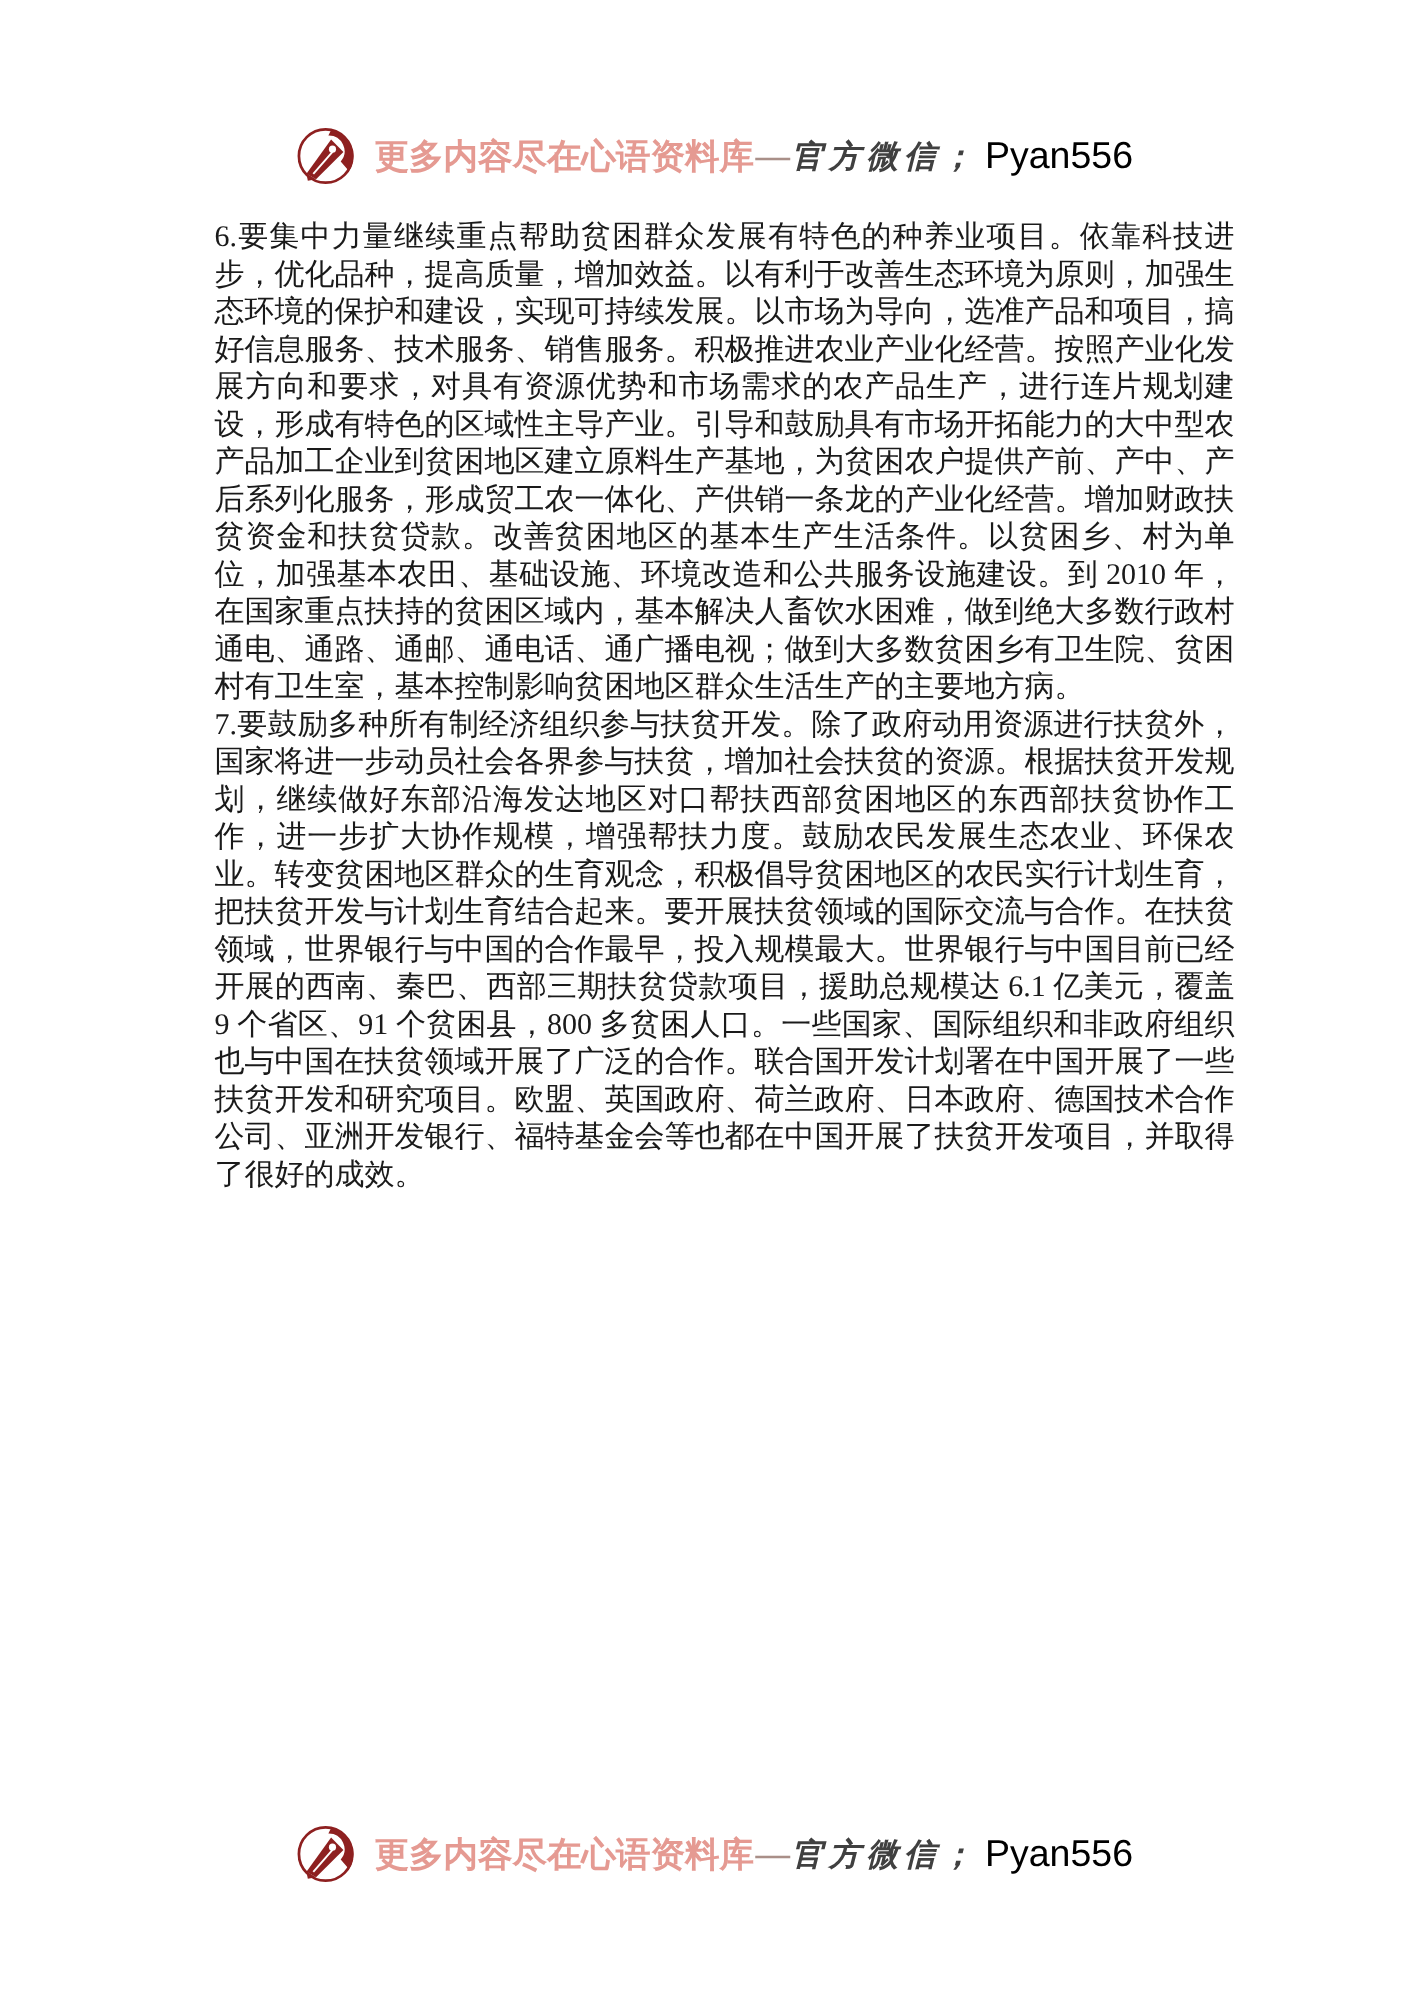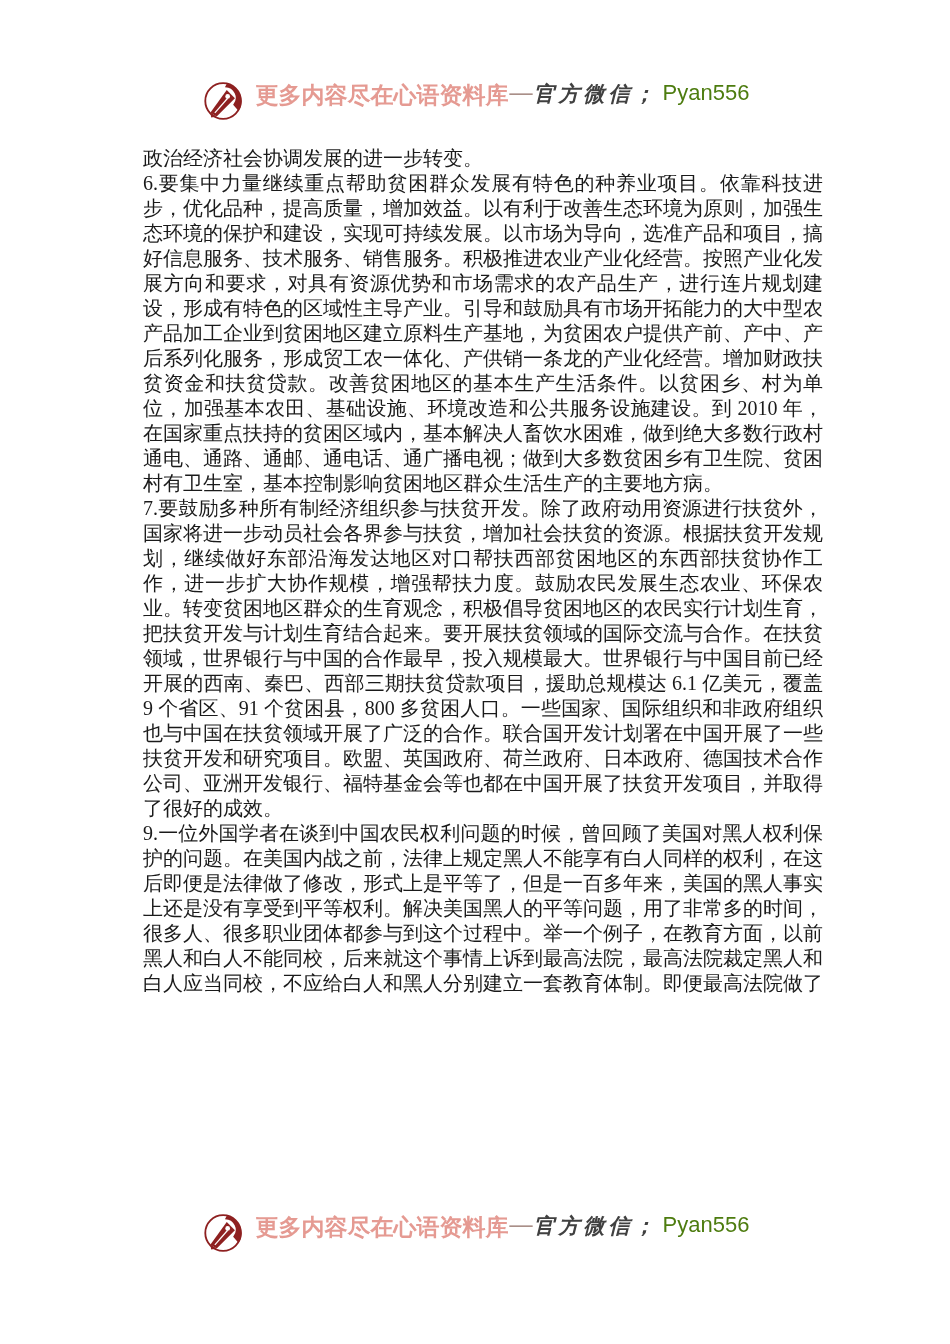--- a/index.html
+++ b/index.html
@@ -12,20 +12,21 @@
     overflow: hidden;
     font-family: "Liberation Serif", "DejaVu Serif", serif;
   }
   
   .watermark {
     position: absolute;
     left: 0;
     width: 100%;
     height: 48px;
     display: flex;
+    align-items: center;
     justify-content: center;
     white-space: nowrap;
     user-select: none;
   }
   .watermark-top { top: 80px; }
   .watermark-bottom { top: 1212px; }
   .wm-logo { display: inline-flex; margin-right: 9px; }
   .wm-banner {
     color: #e59a92;
     font-size: 23px;
@@ -40,22 +41,22 @@
   }
   .wm-label {
     color: #404040;
     font-size: 21px;
     font-weight: bold;
     font-style: italic;
     letter-spacing: 4px;
     margin-right: 4px;
   }
   .wm-id {
-    color: #4d7c0f;
-    font-size: 22px;
+    color: #000000;
+    font-size: 25px;
     font-family: "Liberation Sans", "DejaVu Sans", sans-serif;
   }
   
   .content {
     position: absolute;
     top: 146px;
     left: 143px;
     width: 680px;
     color: #1a1a1a;
     font-size: 20px;
@@ -85,24 +86,22 @@
         <line x1="28" y1="20" x2="14" y2="36" stroke="#ffffff" stroke-width="1.4"></line>
       </svg>
     </span>
     <span class="wm-banner">更多内容尽在心语资料库</span>
     <span class="wm-dash">—</span>
     <span class="wm-label">官方微信；</span>
     <span class="wm-id">Pyan556</span>
   </div>
 
   <div class="content" id="paragraphs">
-      <p class="para">政治经济社会协调发展的进一步转变。</p>
       <p class="para">6.要集中力量继续重点帮助贫困群众发展有特色的种养业项目。依靠科技进步，优化品种，提高质量，增加效益。以有利于改善生态环境为原则，加强生态环境的保护和建设，实现可持续发展。以市场为导向，选准产品和项目，搞好信息服务、技术服务、销售服务。积极推进农业产业化经营。按照产业化发展方向和要求，对具有资源优势和市场需求的农产品生产，进行连片规划建设，形成有特色的区域性主导产业。引导和鼓励具有市场开拓能力的大中型农产品加工企业到贫困地区建立原料生产基地，为贫困农户提供产前、产中、产后系列化服务，形成贸工农一体化、产供销一条龙的产业化经营。增加财政扶贫资金和扶贫贷款。改善贫困地区的基本生产生活条件。以贫困乡、村为单位，加强基本农田、基础设施、环境改造和公共服务设施建设。到 2010 年，在国家重点扶持的贫困区域内，基本解决人畜饮水困难，做到绝大多数行政村通电、通路、通邮、通电话、通广播电视；做到大多数贫困乡有卫生院、贫困村有卫生室，基本控制影响贫困地区群众生活生产的主要地方病。</p>
       <p class="para">7.要鼓励多种所有制经济组织参与扶贫开发。除了政府动用资源进行扶贫外，国家将进一步动员社会各界参与扶贫，增加社会扶贫的资源。根据扶贫开发规划，继续做好东部沿海发达地区对口帮扶西部贫困地区的东西部扶贫协作工作，进一步扩大协作规模，增强帮扶力度。鼓励农民发展生态农业、环保农业。转变贫困地区群众的生育观念，积极倡导贫困地区的农民实行计划生育，把扶贫开发与计划生育结合起来。要开展扶贫领域的国际交流与合作。在扶贫领域，世界银行与中国的合作最早，投入规模最大。世界银行与中国目前已经开展的西南、秦巴、西部三期扶贫贷款项目，援助总规模达 6.1 亿美元，覆盖 9 个省区、91 个贫困县，800 多贫困人口。一些国家、国际组织和非政府组织也与中国在扶贫领域开展了广泛的合作。联合国开发计划署在中国开展了一些扶贫开发和研究项目。欧盟、英国政府、荷兰政府、日本政府、德国技术合作公司、亚洲开发银行、福特基金会等也都在中国开展了扶贫开发项目，并取得了很好的成效。</p>
-      <p class="para">9.一位外国学者在谈到中国农民权利问题的时候，曾回顾了美国对黑人权利保护的问题。在美国内战之前，法律上规定黑人不能享有白人同样的权利，在这后即便是法律做了修改，形式上是平等了，但是一百多年来，美国的黑人事实上还是没有享受到平等权利。解决美国黑人的平等问题，用了非常多的时间，很多人、很多职业团体都参与到这个过程中。举一个例子，在教育方面，以前黑人和白人不能同校，后来就这个事情上诉到最高法院，最高法院裁定黑人和白人应当同校，不应给白人和黑人分别建立一套教育体制。即便最高法院做了</p>
     </div>
 
   <div class="watermark watermark-bottom">
     <span class="wm-logo">
       <svg viewBox="0 0 48 46" width="46" height="42" aria-hidden="true">
         <circle cx="23" cy="23" r="19.5" fill="none" stroke="#8e2020" stroke-width="2"></circle>
         <path d="M27 4 A19.5 19.5 0 0 1 40 34 L34 27 A11.5 11.5 0 0 0 25 8 Z" fill="#8e2020"></path>
         <path d="M9 36 L27 11 L36 20 L16 40 Z" fill="#8e2020"></path>
         <path d="M9 36 L16 40 L10 41 Z" fill="#8e2020"></path>
         <circle cx="28" cy="18" r="2.6" fill="#ffffff"></circle>

